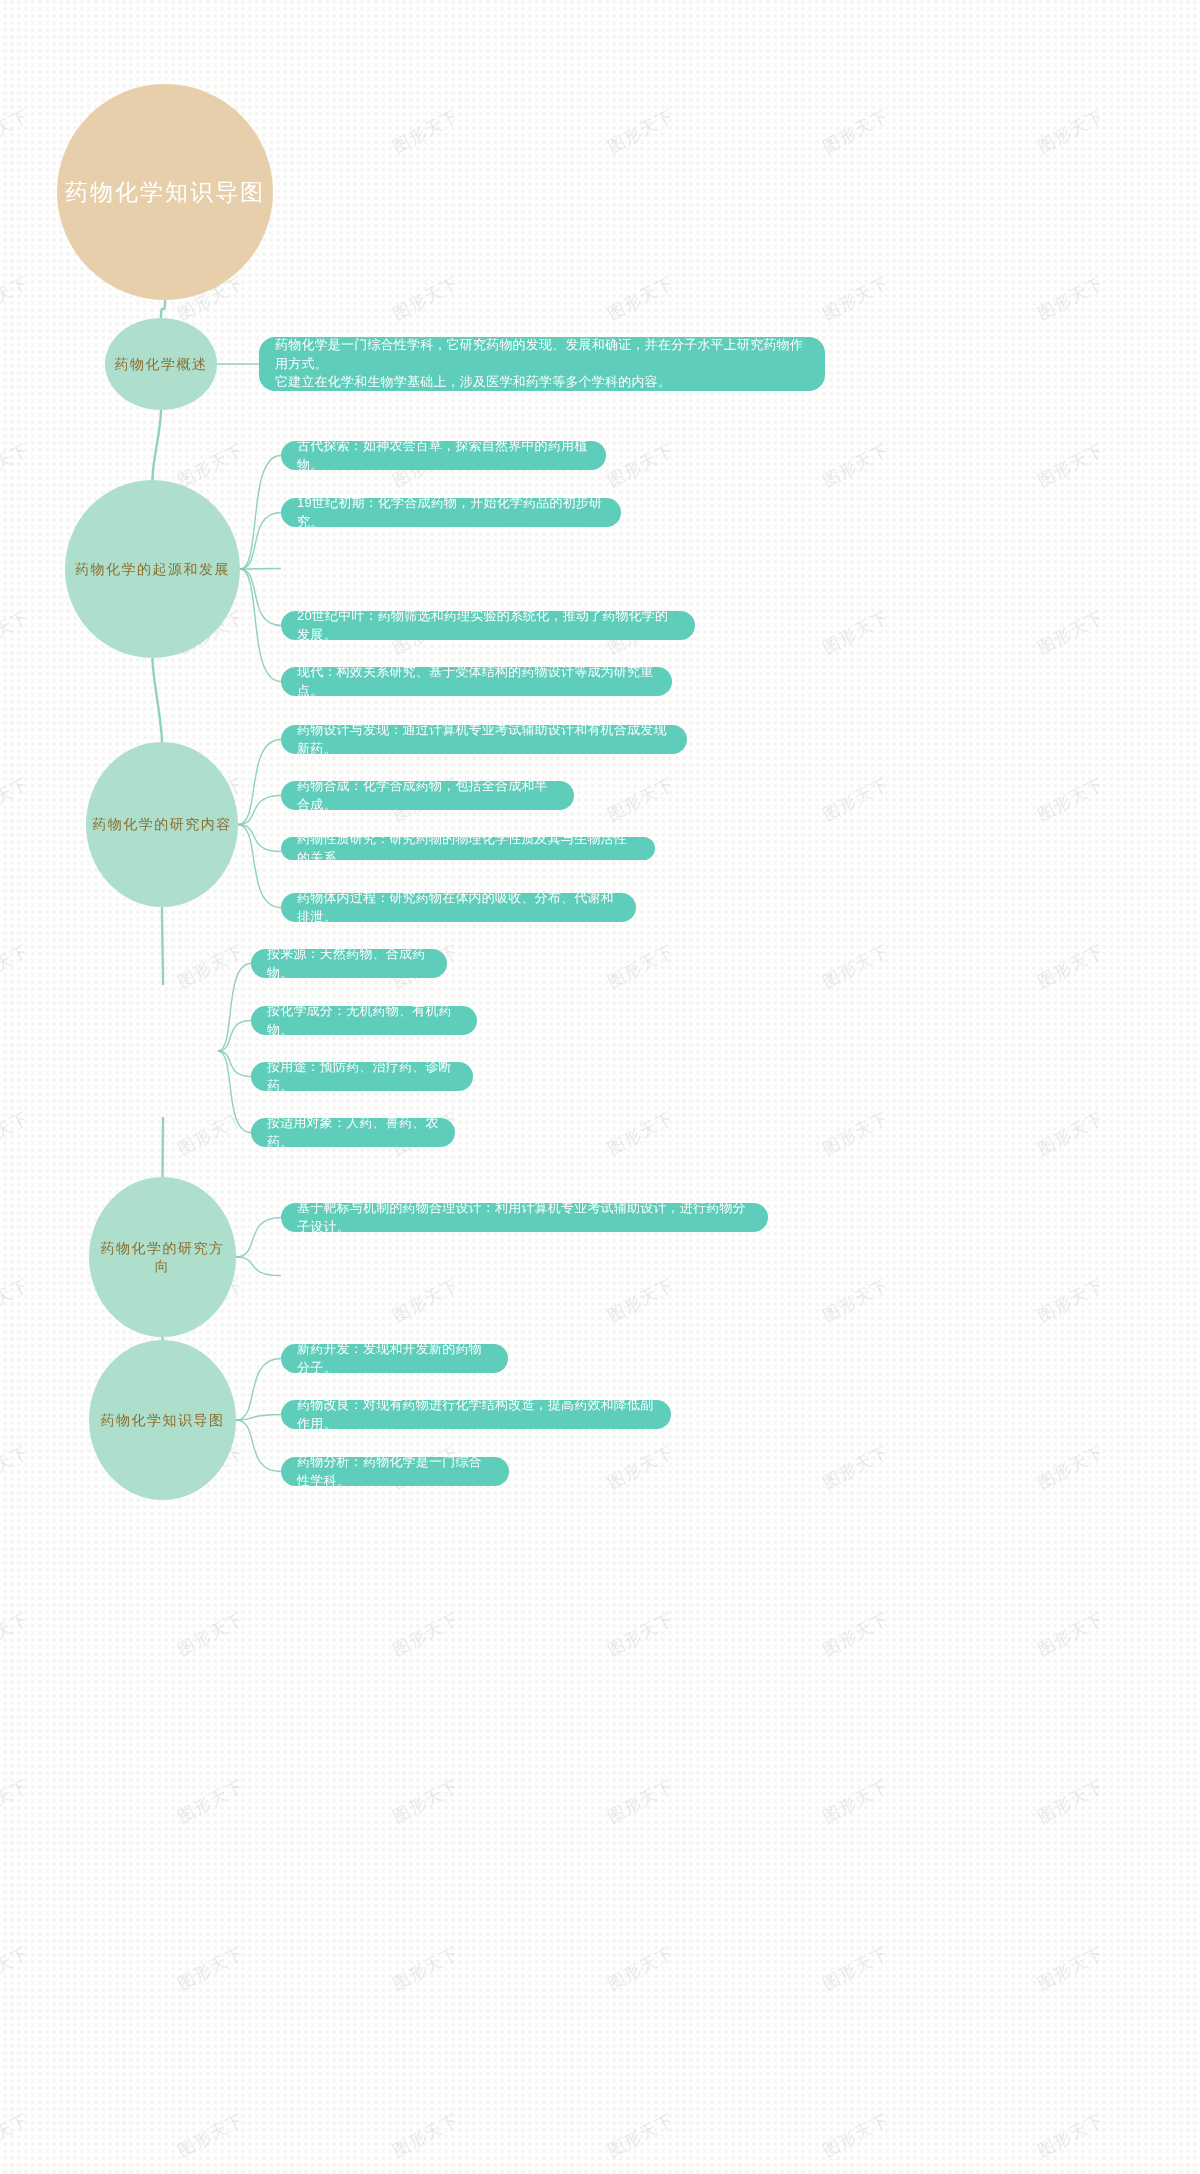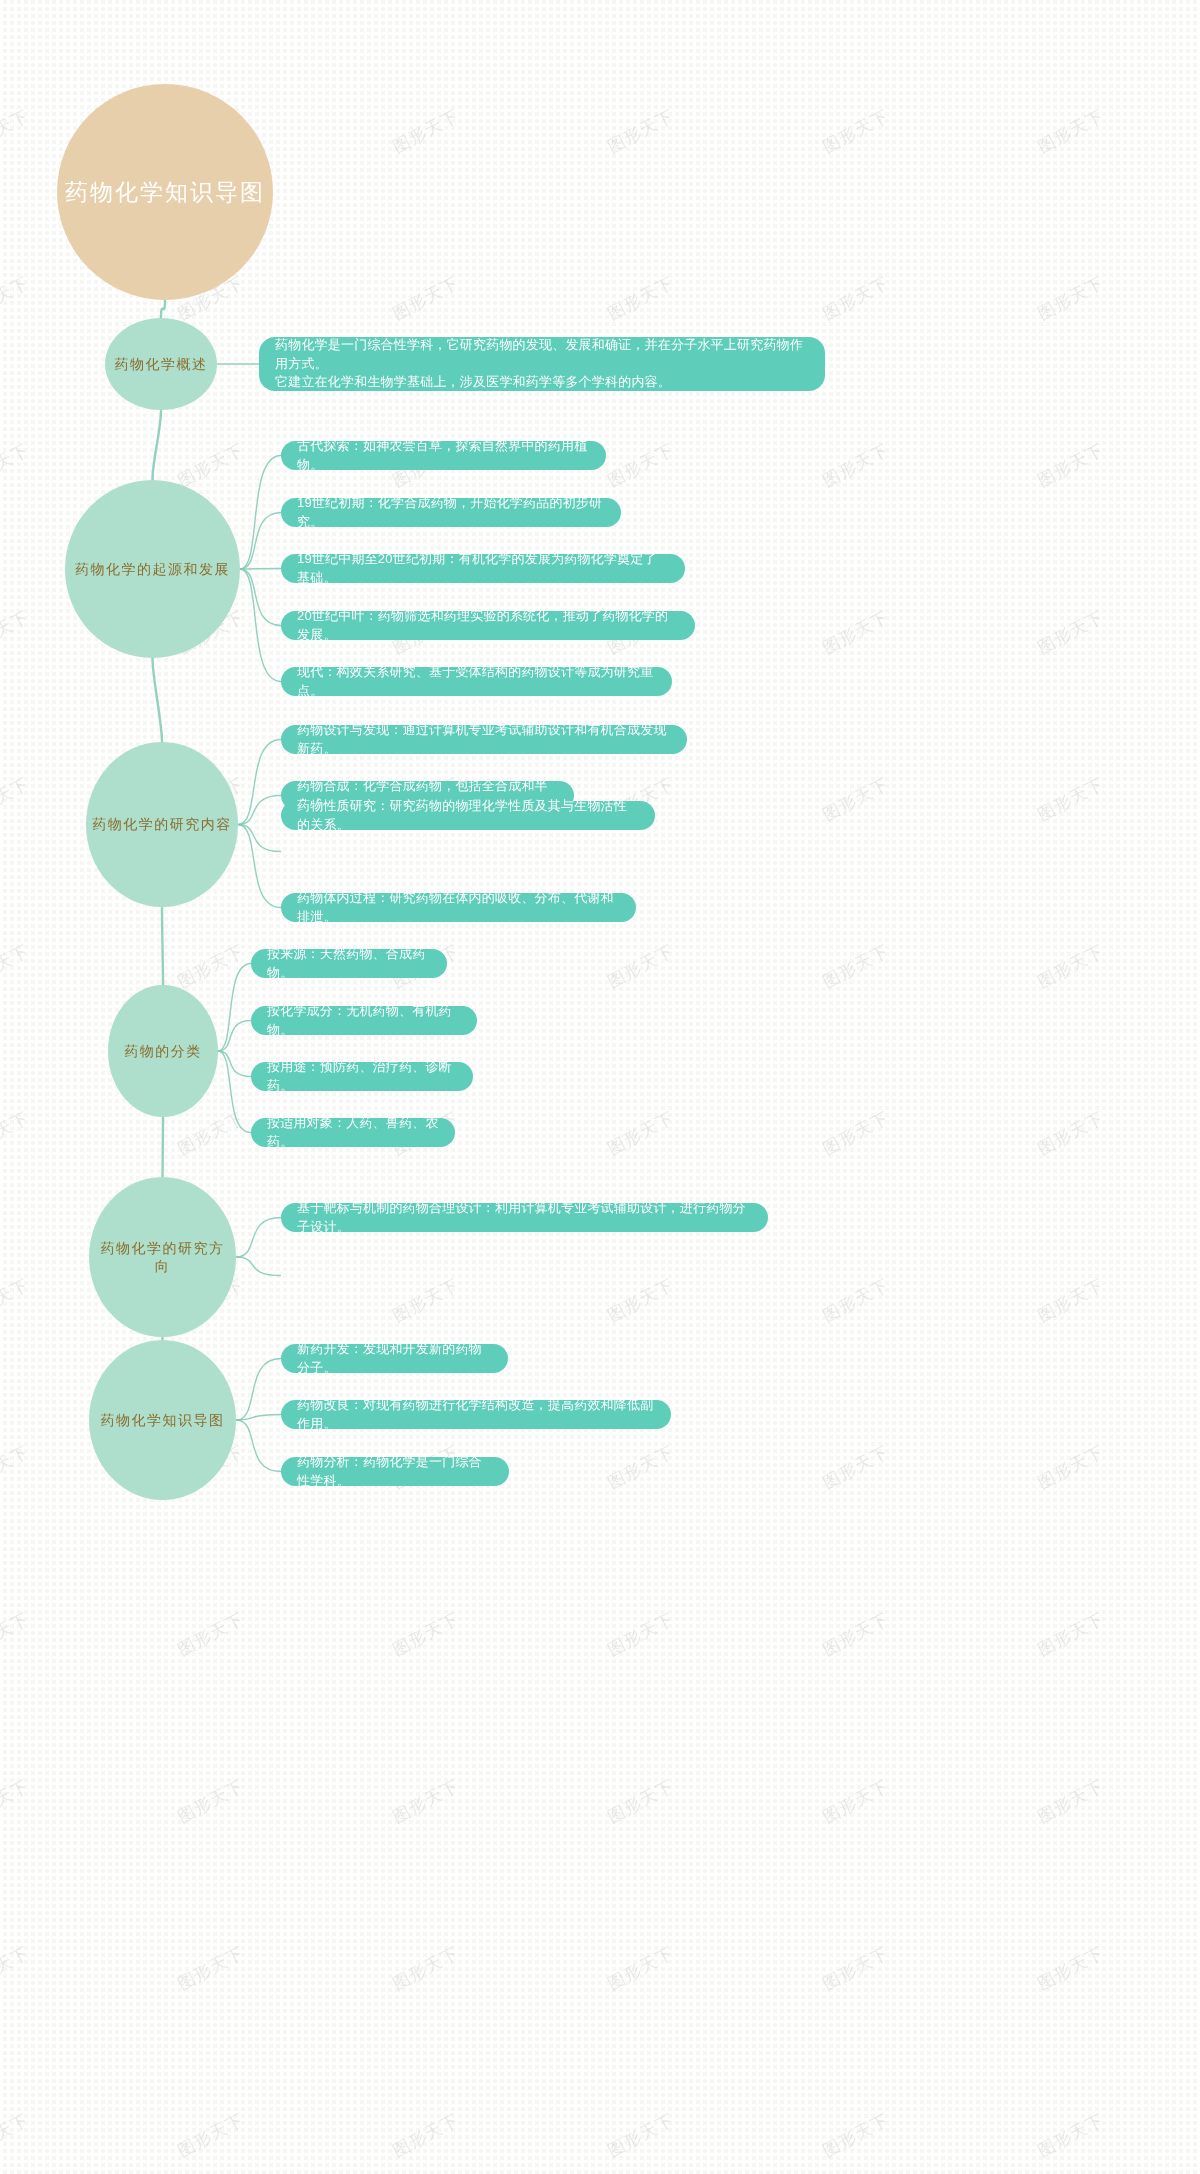--- a/index.html
+++ b/index.html
@@ -251,49 +251,43 @@
 
   <div class="branch-node" style="left:65px; top:480px; width:175px; height:178px;">
     <span class="branch-label">药物化学的起源和发展</span>
   </div>
   <div class="leaf-node" style="left:281px; top:441px; width:325px; height:29px;">
     <span class="leaf-label">古代探索：如神农尝百草，探索自然界中的药用植物。</span>
   </div>
   <div class="leaf-node" style="left:281px; top:498px; width:340px; height:29px;">
     <span class="leaf-label">19世纪初期：化学合成药物，开始化学药品的初步研究。</span>
   </div>
-  <div class="leaf-node" style="left:281px; top:554px; width:404px; height:29px;">
-    <span class="leaf-label">19世纪中期至20世纪初期：有机化学的发展为药物化学奠定了基础。</span>
-  </div>
   <div class="leaf-node" style="left:281px; top:611px; width:414px; height:29px;">
     <span class="leaf-label">20世纪中叶：药物筛选和药理实验的系统化，推动了药物化学的发展。</span>
   </div>
   <div class="leaf-node" style="left:281px; top:667px; width:391px; height:29px;">
     <span class="leaf-label">现代：构效关系研究、基于受体结构的药物设计等成为研究重点。</span>
   </div>
 
   <div class="branch-node" style="left:86px; top:742px; width:152px; height:165px;">
     <span class="branch-label">药物化学的研究内容</span>
   </div>
   <div class="leaf-node" style="left:281px; top:725px; width:406px; height:29px;">
     <span class="leaf-label">药物设计与发现：通过计算机专业考试辅助设计和有机合成发现新药。</span>
   </div>
   <div class="leaf-node" style="left:281px; top:781px; width:293px; height:29px;">
     <span class="leaf-label">药物合成：化学合成药物，包括全合成和半合成。</span>
   </div>
-  <div class="leaf-node" style="left:281px; top:801px; width:374px; height:29px;justify-content:center;">
+  <div class="leaf-node" style="left:281px; top:837px; width:374px; height:23px;justify-content:center;">
     <span class="leaf-label">药物性质研究：研究药物的物理化学性质及其与生物活性的关系。</span>
   </div>
   <div class="leaf-node" style="left:281px; top:893px; width:355px; height:29px;">
     <span class="leaf-label">药物体内过程：研究药物在体内的吸收、分布、代谢和排泄。</span>
   </div>
 
-  <div class="branch-node" style="left:108px; top:985px; width:110px; height:132px;">
-    <span class="branch-label">药物的分类</span>
-  </div>
   <div class="leaf-node" style="left:251px; top:949px; width:196px; height:29px;">
     <span class="leaf-label">按来源：天然药物、合成药物。</span>
   </div>
   <div class="leaf-node" style="left:251px; top:1006px; width:226px; height:29px;">
     <span class="leaf-label">按化学成分：无机药物、有机药物。</span>
   </div>
   <div class="leaf-node" style="left:251px; top:1062px; width:222px; height:29px;">
     <span class="leaf-label">按用途：预防药、治疗药、诊断药。</span>
   </div>
   <div class="leaf-node" style="left:251px; top:1118px; width:204px; height:29px;">

